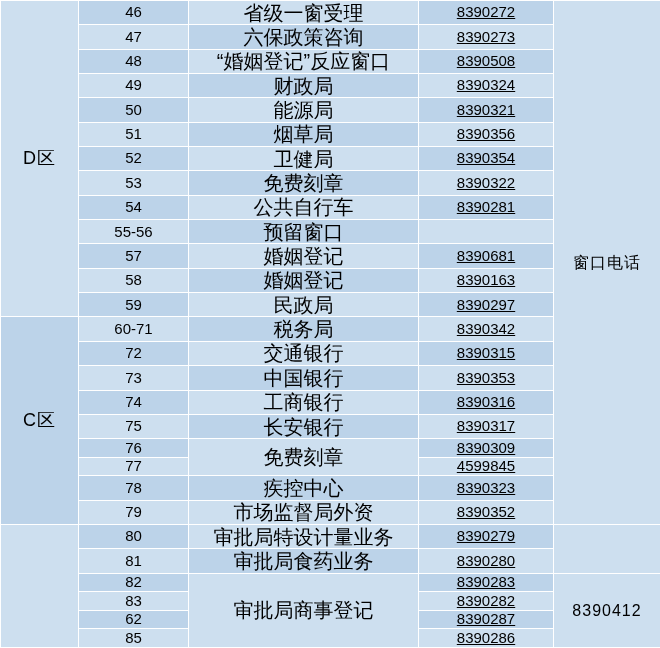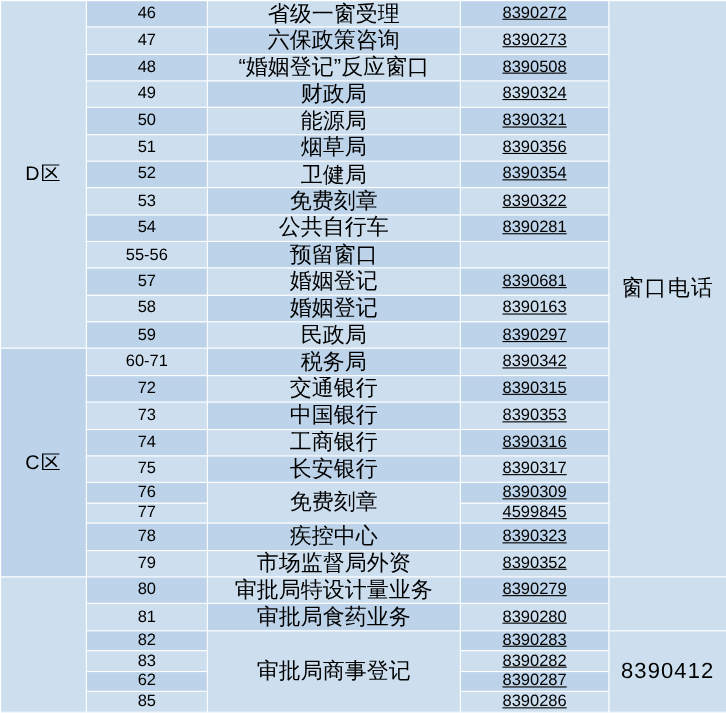--- a/index.html
+++ b/index.html
@@ -46,21 +46,21 @@
   .fill-zone { background: #cddfef; }
   .fill-zone-b { background: #bcd3e9; }
   .fill-note { background: #cddfef; }
   .fill-blank { background: #cddfef; }
 
   .zone-cell {
     font-size: 18px;
     letter-spacing: 1px;
   }
   .note-cell {
-    font-size: 20px;
+    font-size: 16px;
     letter-spacing: 1px;
   }
   .name-cell { font-size: 20px; }
   .num-cell { font-size: 15px; }
   .phone-cell { font-size: 15px; text-decoration: underline; }
 </style>
 </head>
 <body>
 
 <div id="sheet">

